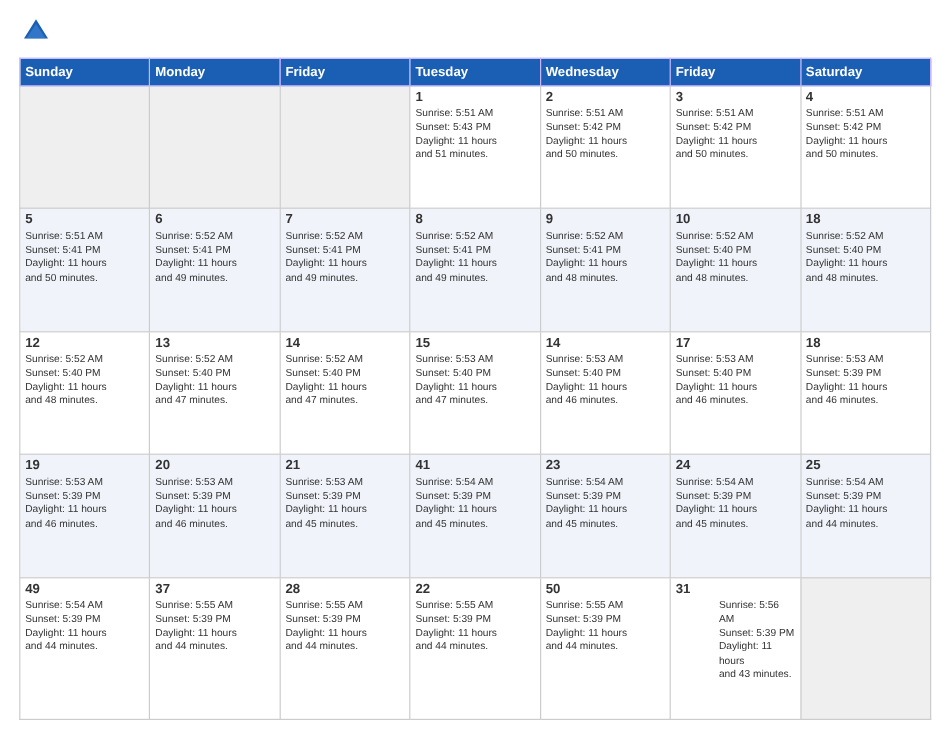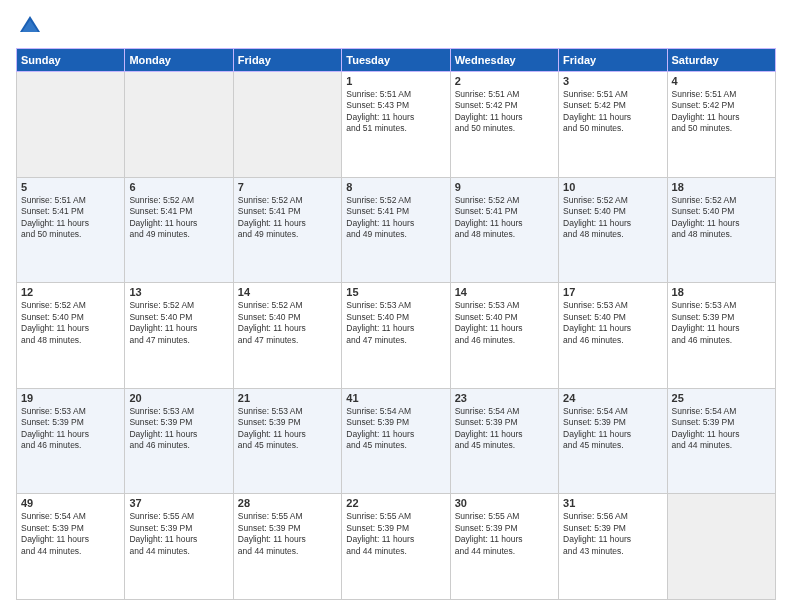--- a/index.html
+++ b/index.html
@@ -352,29 +352,29 @@
 and 44 minutes.</div>
           </td>
           <td>
             <div class="day-num">22</div>
             <div class="day-info" style="white-space: pre-line;">Sunrise: 5:55 AM
 Sunset: 5:39 PM
 Daylight: 11 hours
 and 44 minutes.</div>
           </td>
           <td>
-            <div class="day-num">30</div>
+            <div class="day-num">50</div>
             <div class="day-info" style="white-space: pre-line;">Sunrise: 5:55 AM
 Sunset: 5:39 PM
 Daylight: 11 hours
 and 44 minutes.</div>
           </td>
           <td>
             <div class="day-num">31</div>
-            <div class="day-info" style="white-space: pre-line;">Sunrise: 5:56 AM
+            <div class="day-info" style="white-space: pre-line; margin-left: 36px;">Sunrise: 5:56 AM
 Sunset: 5:39 PM
 Daylight: 11 hours
 and 43 minutes.</div>
           </td>
           <td class="empty-cell"></td>
         </tr>
       </tbody>
   </table>
 </div>
 

